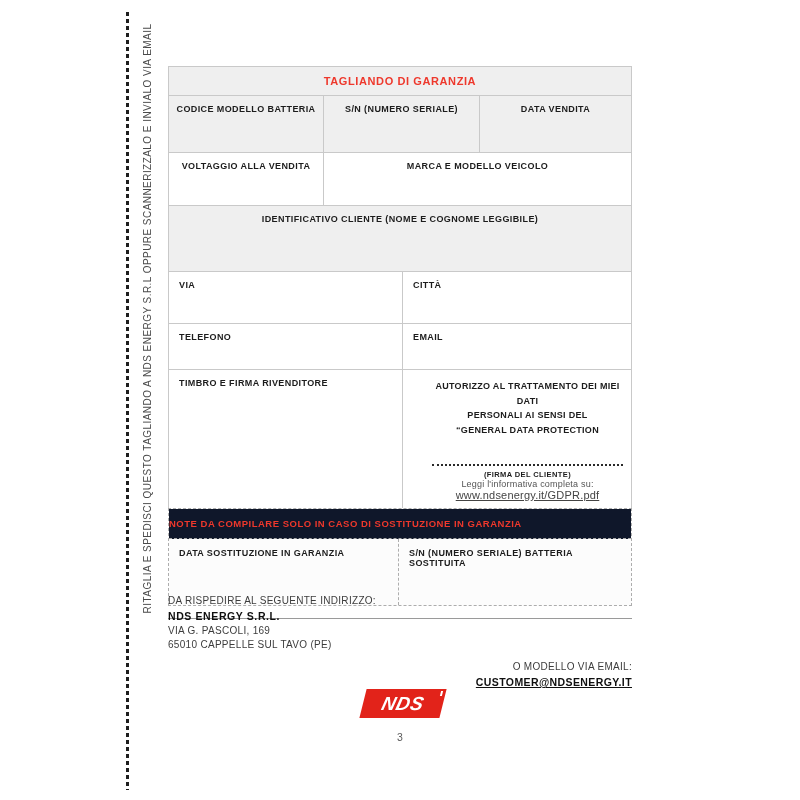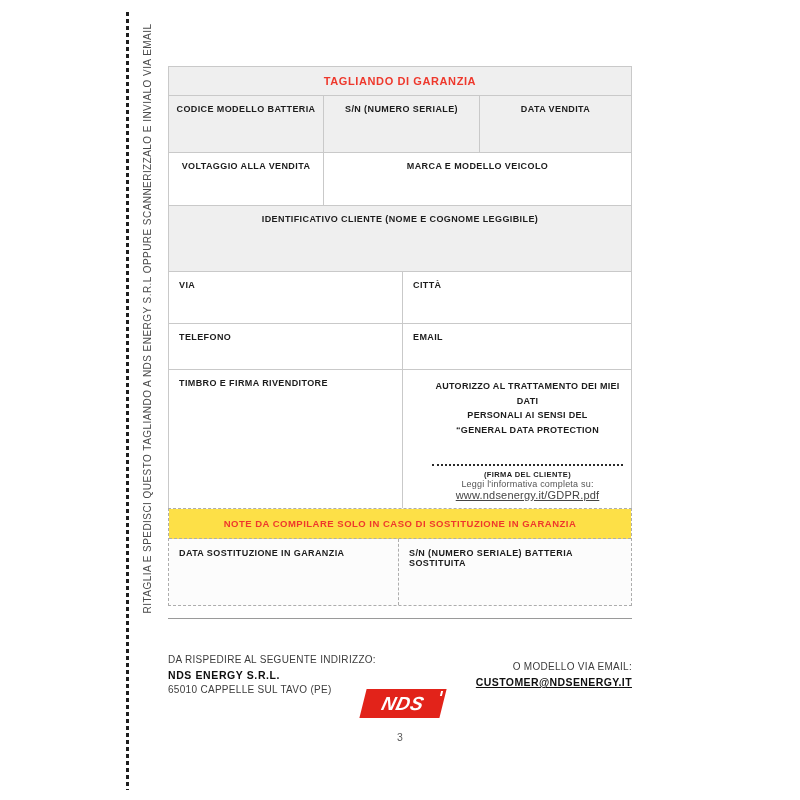--- a/index.html
+++ b/index.html
@@ -33,31 +33,31 @@
   
   .gdpr{flex:1;text-align:center;padding-left:21px;}
   .gdpr-lines{margin-top:9px;font-weight:bold;font-size:9px;line-height:14.5px;letter-spacing:.3px;}
   .sig-line{width:92%;margin:27px auto 0;border-top:2px dotted #2a2a2a;height:0;}
   .firma{font-weight:bold;font-size:7.5px;letter-spacing:.4px;margin-top:4px;}
   .leggi{font-size:9px;color:#555;letter-spacing:.2px;}
   .gdpr-link{font-size:11px;color:#444;text-decoration:underline;letter-spacing:.2px;cursor:pointer;}
 
   
   .note{position:absolute;left:168px;top:508px;width:464px;border:1px dashed #adadad;box-sizing:border-box;background:#fcfcfc;}
-  .note-title{height:29px;line-height:29px;text-align:center;font-weight:bold;font-size:9.5px;
-    letter-spacing:.5px;color:#ee382c;background:#fde047;border-bottom:1px dashed #adadad;}
+  .note-title{height:29px;line-height:29px;font-weight:bold;font-size:9.5px;
+    letter-spacing:.5px;color:#ee382c;background:#0f172a;border-bottom:1px dashed #adadad;}
   .note-cells{display:flex;height:66px;}
   .note-cell{box-sizing:border-box;padding:9px 0 0 10px;}
   .note-cell.left{width:230px;border-right:1px dashed #adadad;}
   .note-cell.right{flex:1;}
 
   .footer-rule{position:absolute;left:168px;top:618px;width:464px;border-top:1px solid #9a9a9a;height:0;}
 
   
-  .addr{position:absolute;left:168px;top:653px;font-size:10px;color:#3c3c3c;letter-spacing:.3px;line-height:13.5px;}
+  .addr{position:absolute;left:168px;top:594px;font-size:10px;color:#3c3c3c;letter-spacing:.3px;line-height:13.5px;}
   .addr .company{font-weight:bold;color:#0f0f0f;font-size:10.5px;letter-spacing:.6px;margin:2px 0 1px;}
   .email-block{position:absolute;right:168px;top:661px;text-align:right;}
   .email-intro{font-size:10px;color:#3c3c3c;letter-spacing:.3px;}
   .email-link{display:inline-block;margin-top:4px;font-weight:bold;font-size:10.5px;color:#0f0f0f;
     letter-spacing:.4px;text-decoration:underline;cursor:pointer;}
 
   
   .logo{position:absolute;left:363px;top:689px;width:80px;height:29px;background:#e2231a;
     transform:skewX(-14deg);display:flex;align-items:center;justify-content:center;}
   .logo span{font-weight:bold;font-style:italic;font-size:19px;color:#fff;letter-spacing:.5px;}
@@ -126,20 +126,21 @@
       <div class="note-cell left lbl">DATA SOSTITUZIONE IN GARANZIA</div>
       <div class="note-cell right lbl">S/N (NUMERO SERIALE) BATTERIA SOSTITUITA</div>
     </div>
   </div>
 
   <div class="footer-rule"></div>
 
   <div class="addr">
     <div>DA RISPEDIRE AL SEGUENTE INDIRIZZO:</div>
     <div class="company">NDS ENERGY S.R.L.</div>
+    <div>VIA G. PASCOLI, 169</div>
     <div>65010 CAPPELLE SUL TAVO (PE)</div>
   </div>
 
   <div class="email-block">
     <div class="email-intro">O MODELLO VIA EMAIL:</div>
     <div class="email-link">CUSTOMER@NDSENERGY.IT</div>
   </div>
 
   <div class="logo">
     <span>NDS</span>

